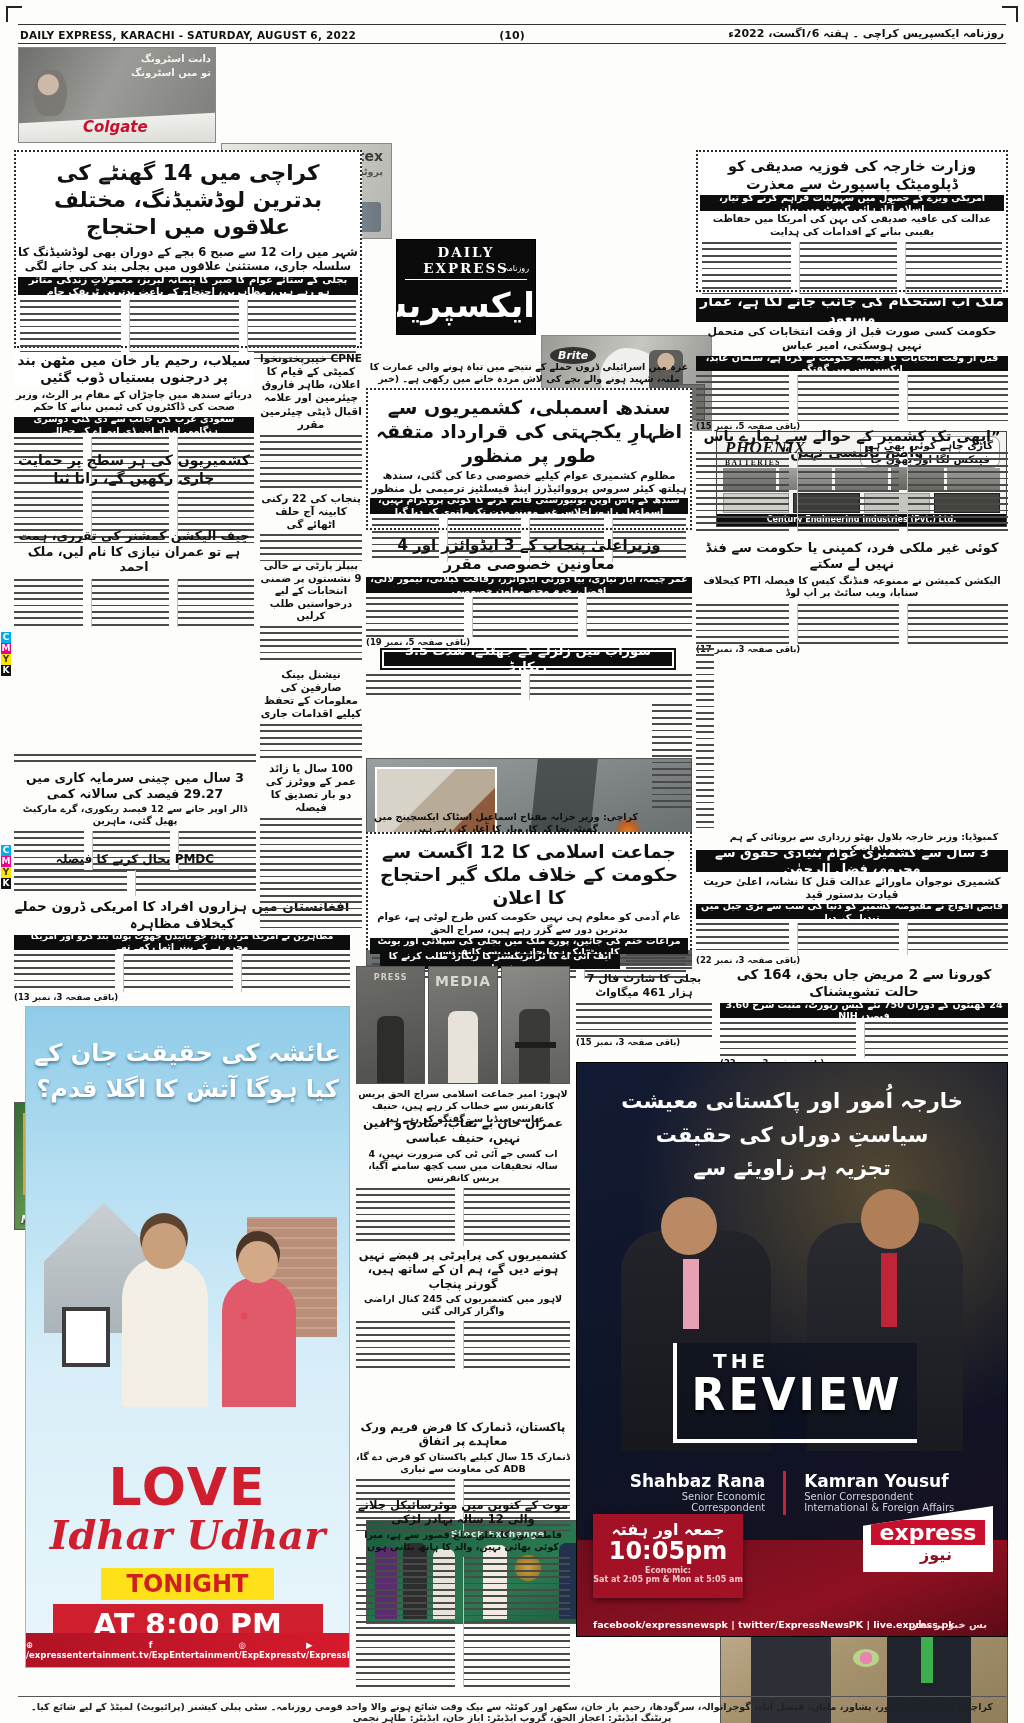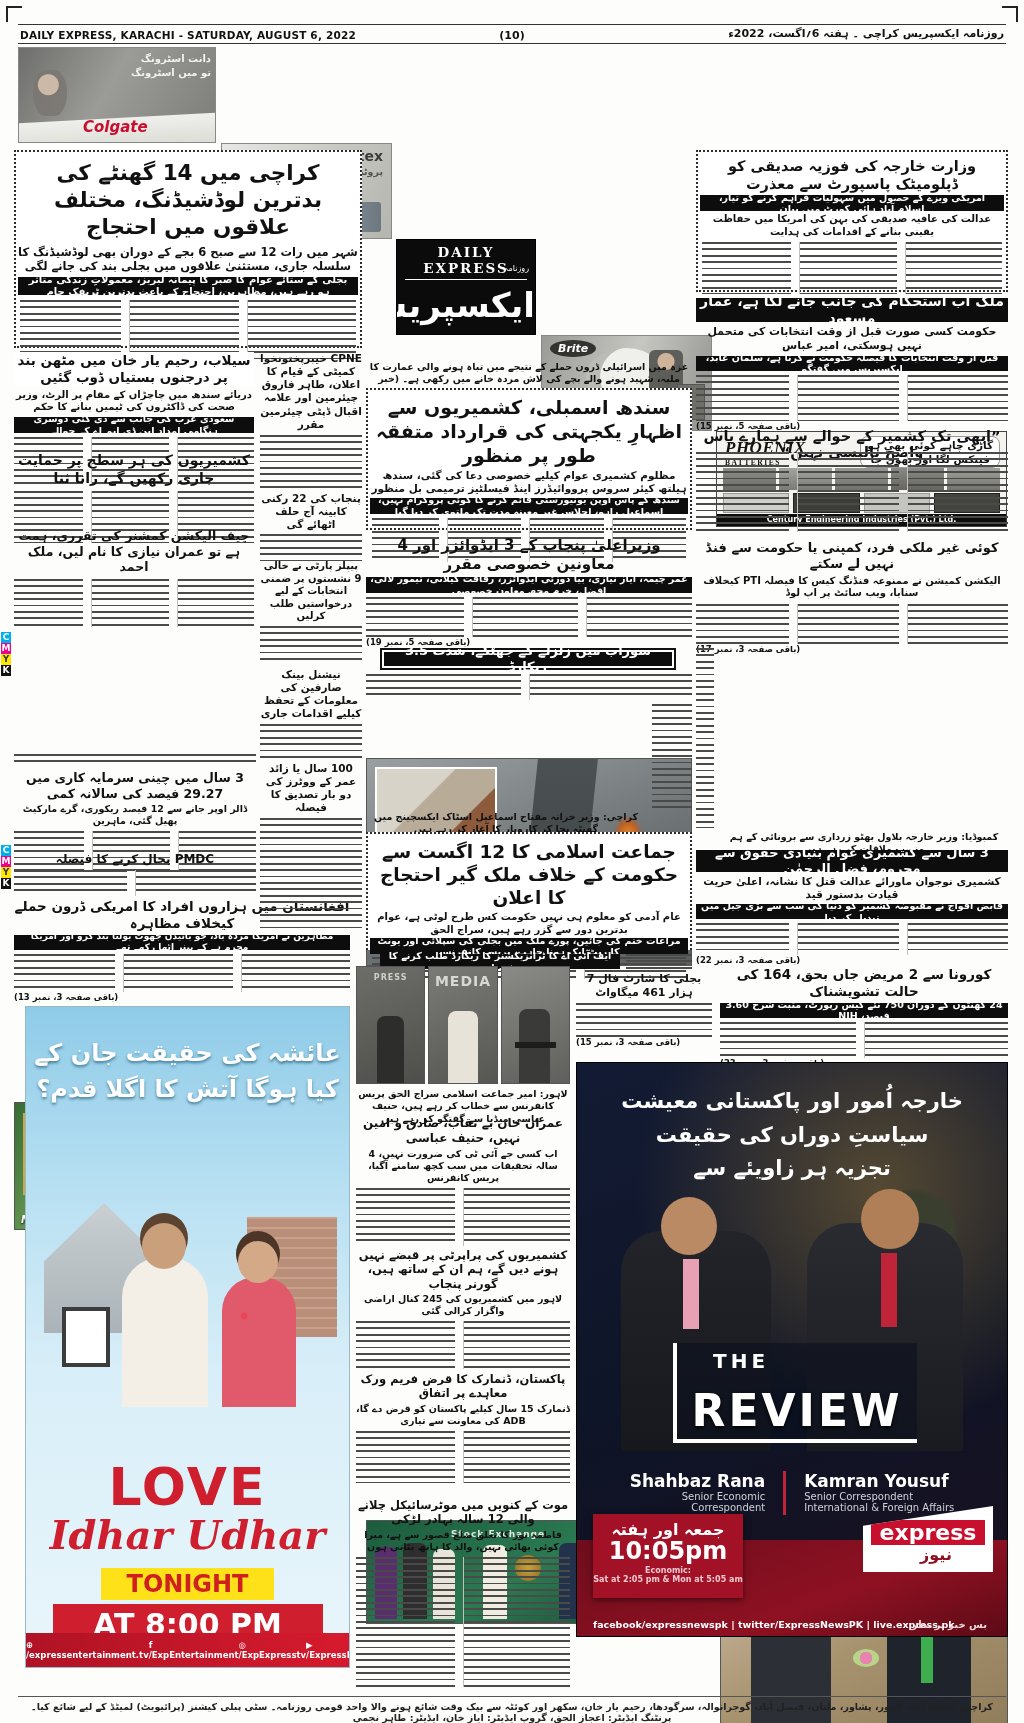--- a/index.html
+++ b/index.html
@@ -53,21 +53,21 @@
   </div>
 
   <div class="adbox a" style="left:396px;top:47px;width:140px;height:96px;background:#0b0b0b;border:1px solid #000;">
     <div style="color:#fff;font-family:'DejaVu Serif',serif;font-weight:bold;font-size:13.5px;text-align:center;letter-spacing:2px;margin-top:4px;">DAILY EXPRESS</div>
     <div style="height:1px;background:#fff;margin:3px 8px;"></div>
     <div class="rtl" style="color:#fff;font-size:34px;font-weight:bold;text-align:center;line-height:1.35;text-shadow:0 0 2px #000;">ایکسپریس</div>
     <div class="a rtl" style="right:6px;top:24px;color:#fff;font-size:8px;">روزنامہ</div>
   </div>
 
   <div class="adbox a" style="left:541px;top:47px;width:171px;height:96px;background:linear-gradient(110deg,#9a9a96,#c7c7c2 50%,#8f8f8b);">
-    <div class="a" style="left:8px;top:4px;padding:2px 8px;background:#33332f;color:#fff;border-radius:50%;font-size:11px;font-weight:bold;font-style:italic;">Brite</div>
+    <div class="a" style="left:8px;top:11px;padding:2px 8px;background:#33332f;color:#fff;border-radius:50%;font-size:11px;font-weight:bold;font-style:italic;">Brite</div>
     <div class="a" style="left:38px;top:12px;width:92px;height:84px;border-radius:50%;background:radial-gradient(circle at 55% 35%,#efefec 0 30px,#bcbcb7 31px 44px,transparent 45px);"></div>
     <div class="a" style="right:28px;top:14px;width:34px;height:52px;background:radial-gradient(circle at 50% 22%,#cdb49a 0 8px,#5d5d59 9px);border-radius:6px 6px 0 0;"></div>
     <div class="a" style="right:6px;bottom:10px;width:26px;height:34px;background:#6f6f6a;border:1px solid #555;"></div>
     <div class="a rtl" style="right:60px;bottom:4px;font-size:10px;font-weight:bold;color:#2f2f2b;line-height:1.3;text-align:right;">
       <div>برائٹ سب</div>
       <div>رائٹ کرے گا</div>
     </div>
   </div>
 
   <div class="adbox a" style="left:716px;top:47px;width:291px;height:96px;background:#f4f3ef;border:1px solid #444;">
@@ -390,21 +390,21 @@
   <div class="a" style="left:356px;top:1248px;width:214px;">
     <div class="hd" style="font-size:11.5px;">کشمیریوں کی پراپرٹی پر قبضے نہیں ہونے دیں گے، ہم ان کے ساتھ ہیں، گورنر پنجاب</div>
     <div class="sub" style="font-size:9.5px;margin-top:2px;">لاہور میں کشمیریوں کی 245 کنال اراضی واگزار کرالی گئی</div>
     <div class="cols" style="height:48px;margin-top:4px;">
         <i></i>
         <i></i>
       </div>
   </div>
 
   <div class="a" style="left:356px;top:1372px;width:214px;">
-    <div class="hd" style="font-size:11.5px;">پاکستان، ڈنمارک کا قرض فریم ورک معاہدے پر اتفاق</div>
+    <div class="hd" style="font-size:11.5px;margin-top:48px;">پاکستان، ڈنمارک کا قرض فریم ورک معاہدے پر اتفاق</div>
     <div class="sub" style="font-size:9.5px;margin-top:2px;">ڈنمارک 15 سال کیلیے پاکستان کو قرض دے گا، ADB کی معاونت سے تیاری</div>
     <div class="cols" style="height:52px;margin-top:4px;">
         <i></i>
         <i></i>
       </div>
   </div>
 
   <div class="a" style="left:356px;top:1498px;width:214px;">
     <div class="hd" style="font-size:11.5px;">موت کے کنویں میں موٹرسائیکل چلانے والی 12 سالہ بہادر لڑکی</div>
     <div class="sub" style="font-size:9.5px;margin-top:2px;">فاطمہ نور کا تعلق ضلع قصور سے ہے، میرا کوئی بھائی نہیں، والد کا ہاتھ بٹاتی ہوں</div>
@@ -447,21 +447,21 @@
       <div>سیاستِ دوراں کی حقیقت</div>
       <div>تجزیہ ہر زاویئے سے</div>
     </div>
     <div class="a" style="left:44px;top:168px;width:150px;height:220px;background:linear-gradient(180deg,#23242a,#17181d);border-radius:40px 40px 0 0;"></div>
     <div class="a" style="left:84px;top:134px;width:56px;height:58px;border-radius:50%;background:#b98a63;"></div>
     <div class="a" style="left:106px;top:196px;width:16px;height:70px;background:#e8a0b4;"></div>
     <div class="a" style="right:44px;top:160px;width:156px;height:228px;background:linear-gradient(180deg,#2a2b31,#1a1b20);border-radius:42px 42px 0 0;"></div>
     <div class="a" style="right:88px;top:126px;width:58px;height:60px;border-radius:50%;background:#b07f58;"></div>
     <div class="a" style="right:110px;top:190px;width:16px;height:74px;background:#c02438;"></div>
     <div class="a" style="left:96px;top:280px;width:240px;height:96px;border:4px solid #fff;border-right-width:0;border-top-width:0;background:rgba(10,14,30,.55);">
-      <div style="color:#fff;font-weight:bold;font-size:20px;letter-spacing:4px;margin:6px 0 16px 36px;">THE</div>
+      <div style="color:#fff;font-weight:bold;font-size:20px;letter-spacing:4px;margin:6px 0 0 36px;">THE</div>
       <div style="color:#fff;font-weight:bold;font-size:44px;letter-spacing:3px;text-align:center;margin-top:-4px;text-shadow:0 2px 4px #000;">REVIEW</div>
     </div>
     <div class="a" style="left:0;top:408px;width:100%;display:flex;justify-content:center;gap:18px;">
       <div style="text-align:right;">
         <div style="color:#fff;font-weight:bold;font-size:17px;">Shahbaz Rana</div>
         <div style="color:#cfd2da;font-size:10px;">Senior Economic</div>
         <div style="color:#cfd2da;font-size:10px;">Correspondent</div>
       </div>
       <div style="width:3px;height:44px;background:#c02438;"></div>
       <div style="text-align:left;">

